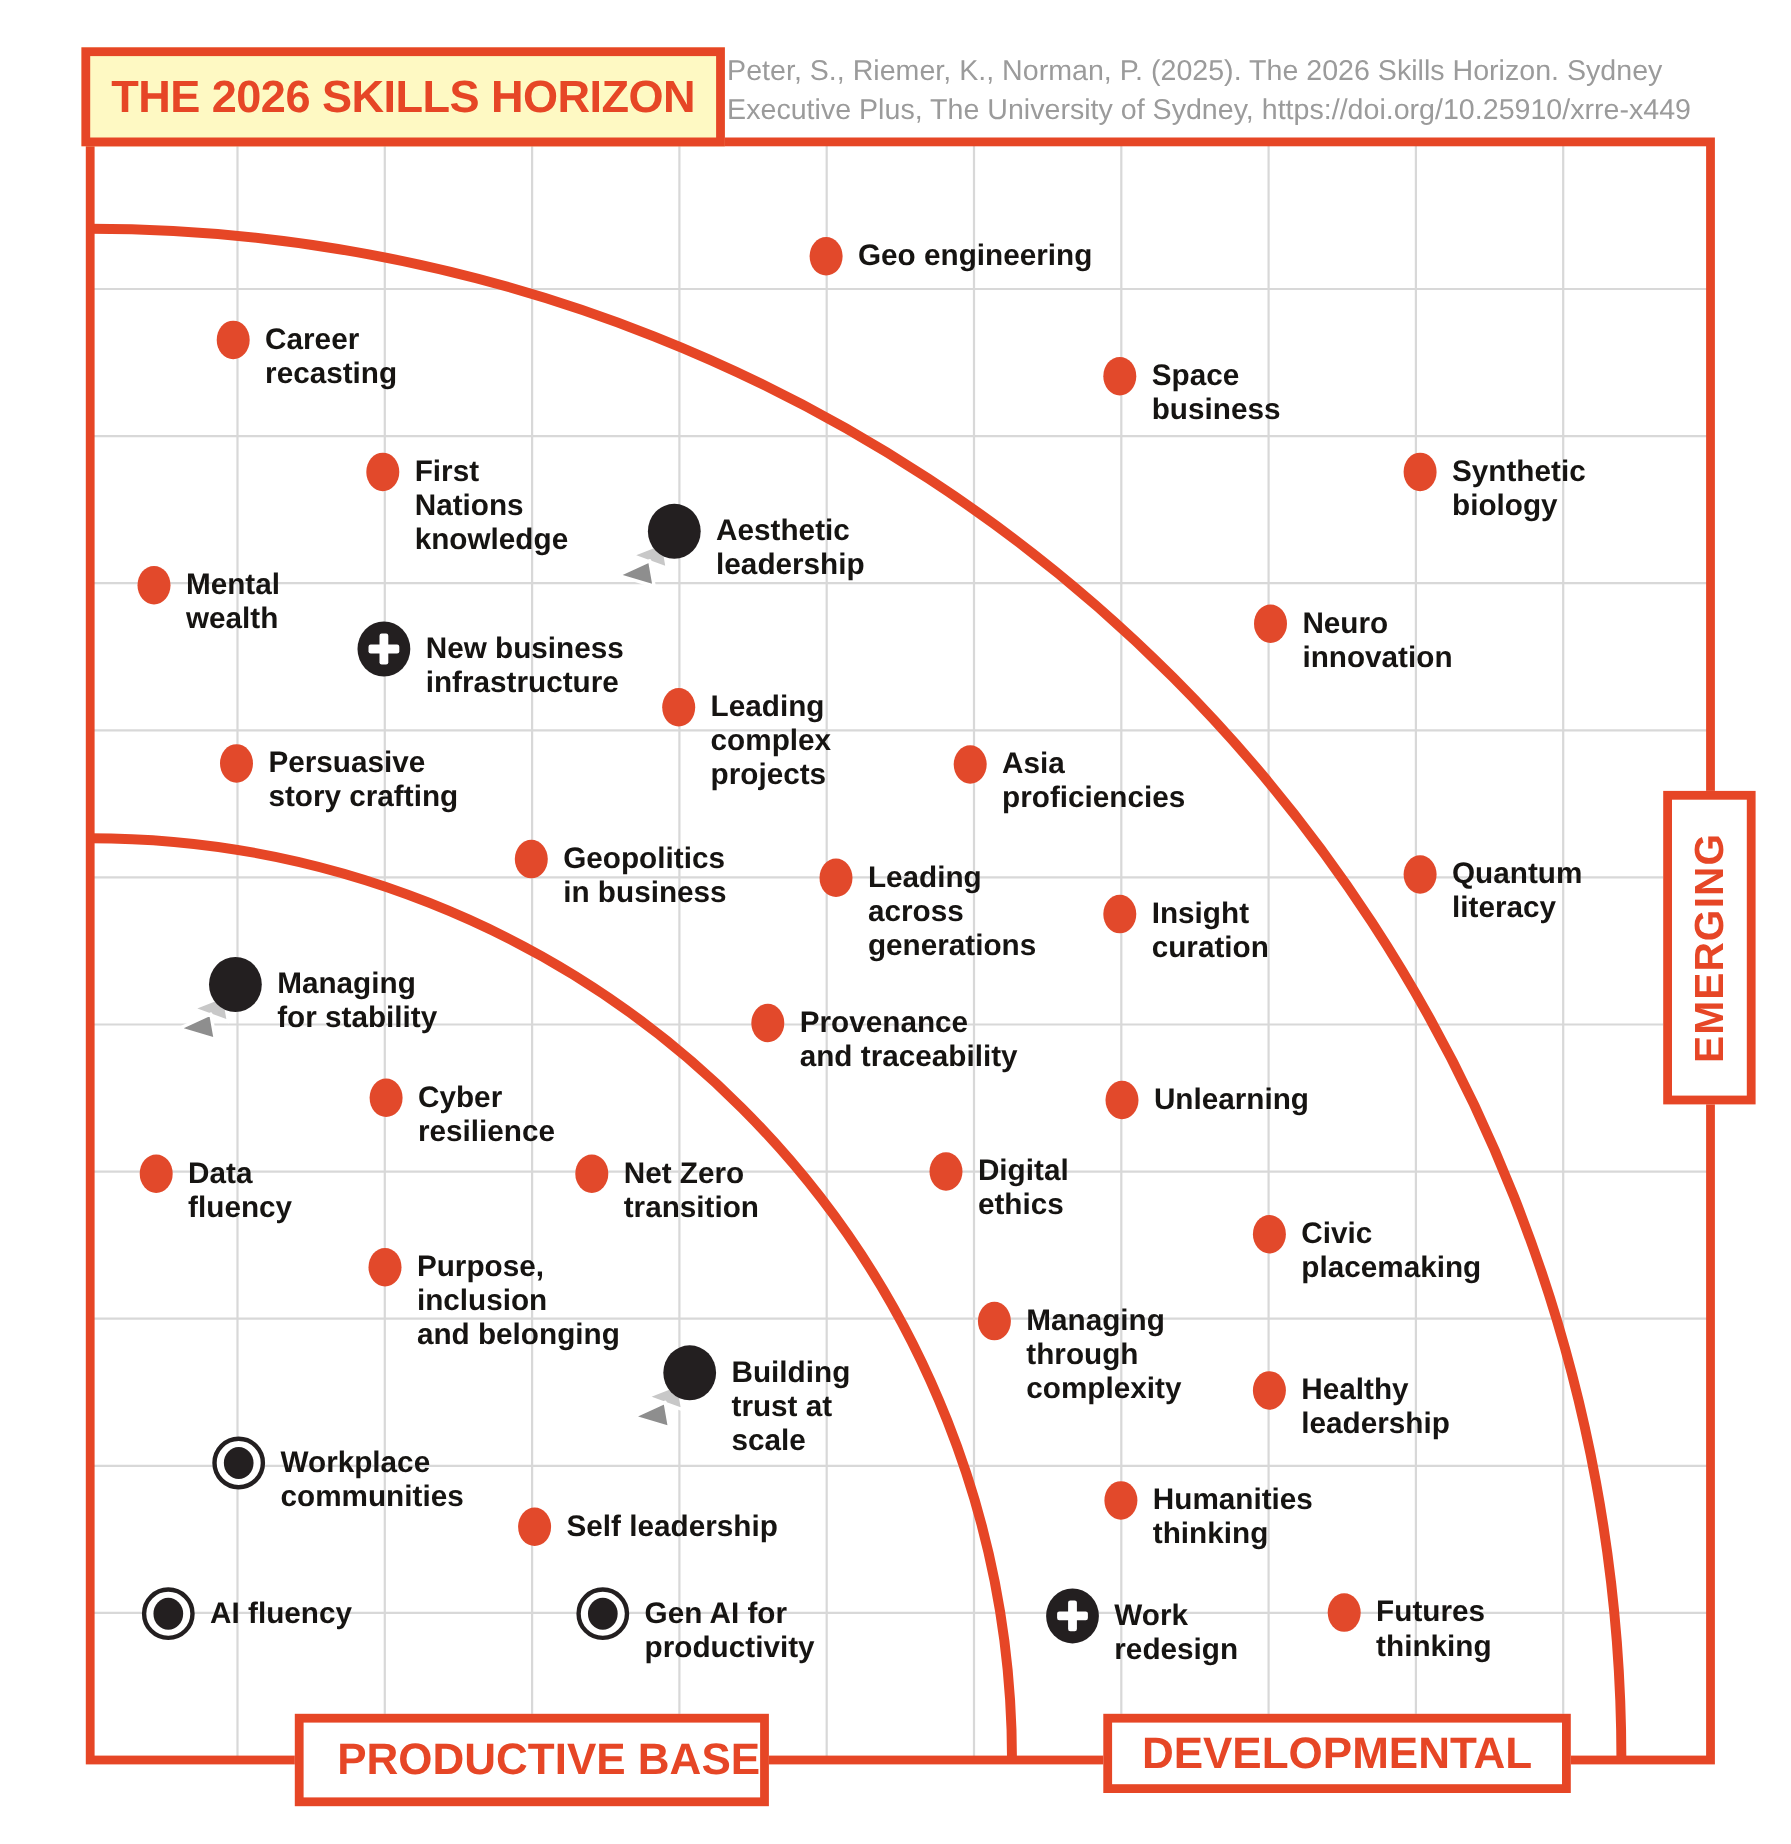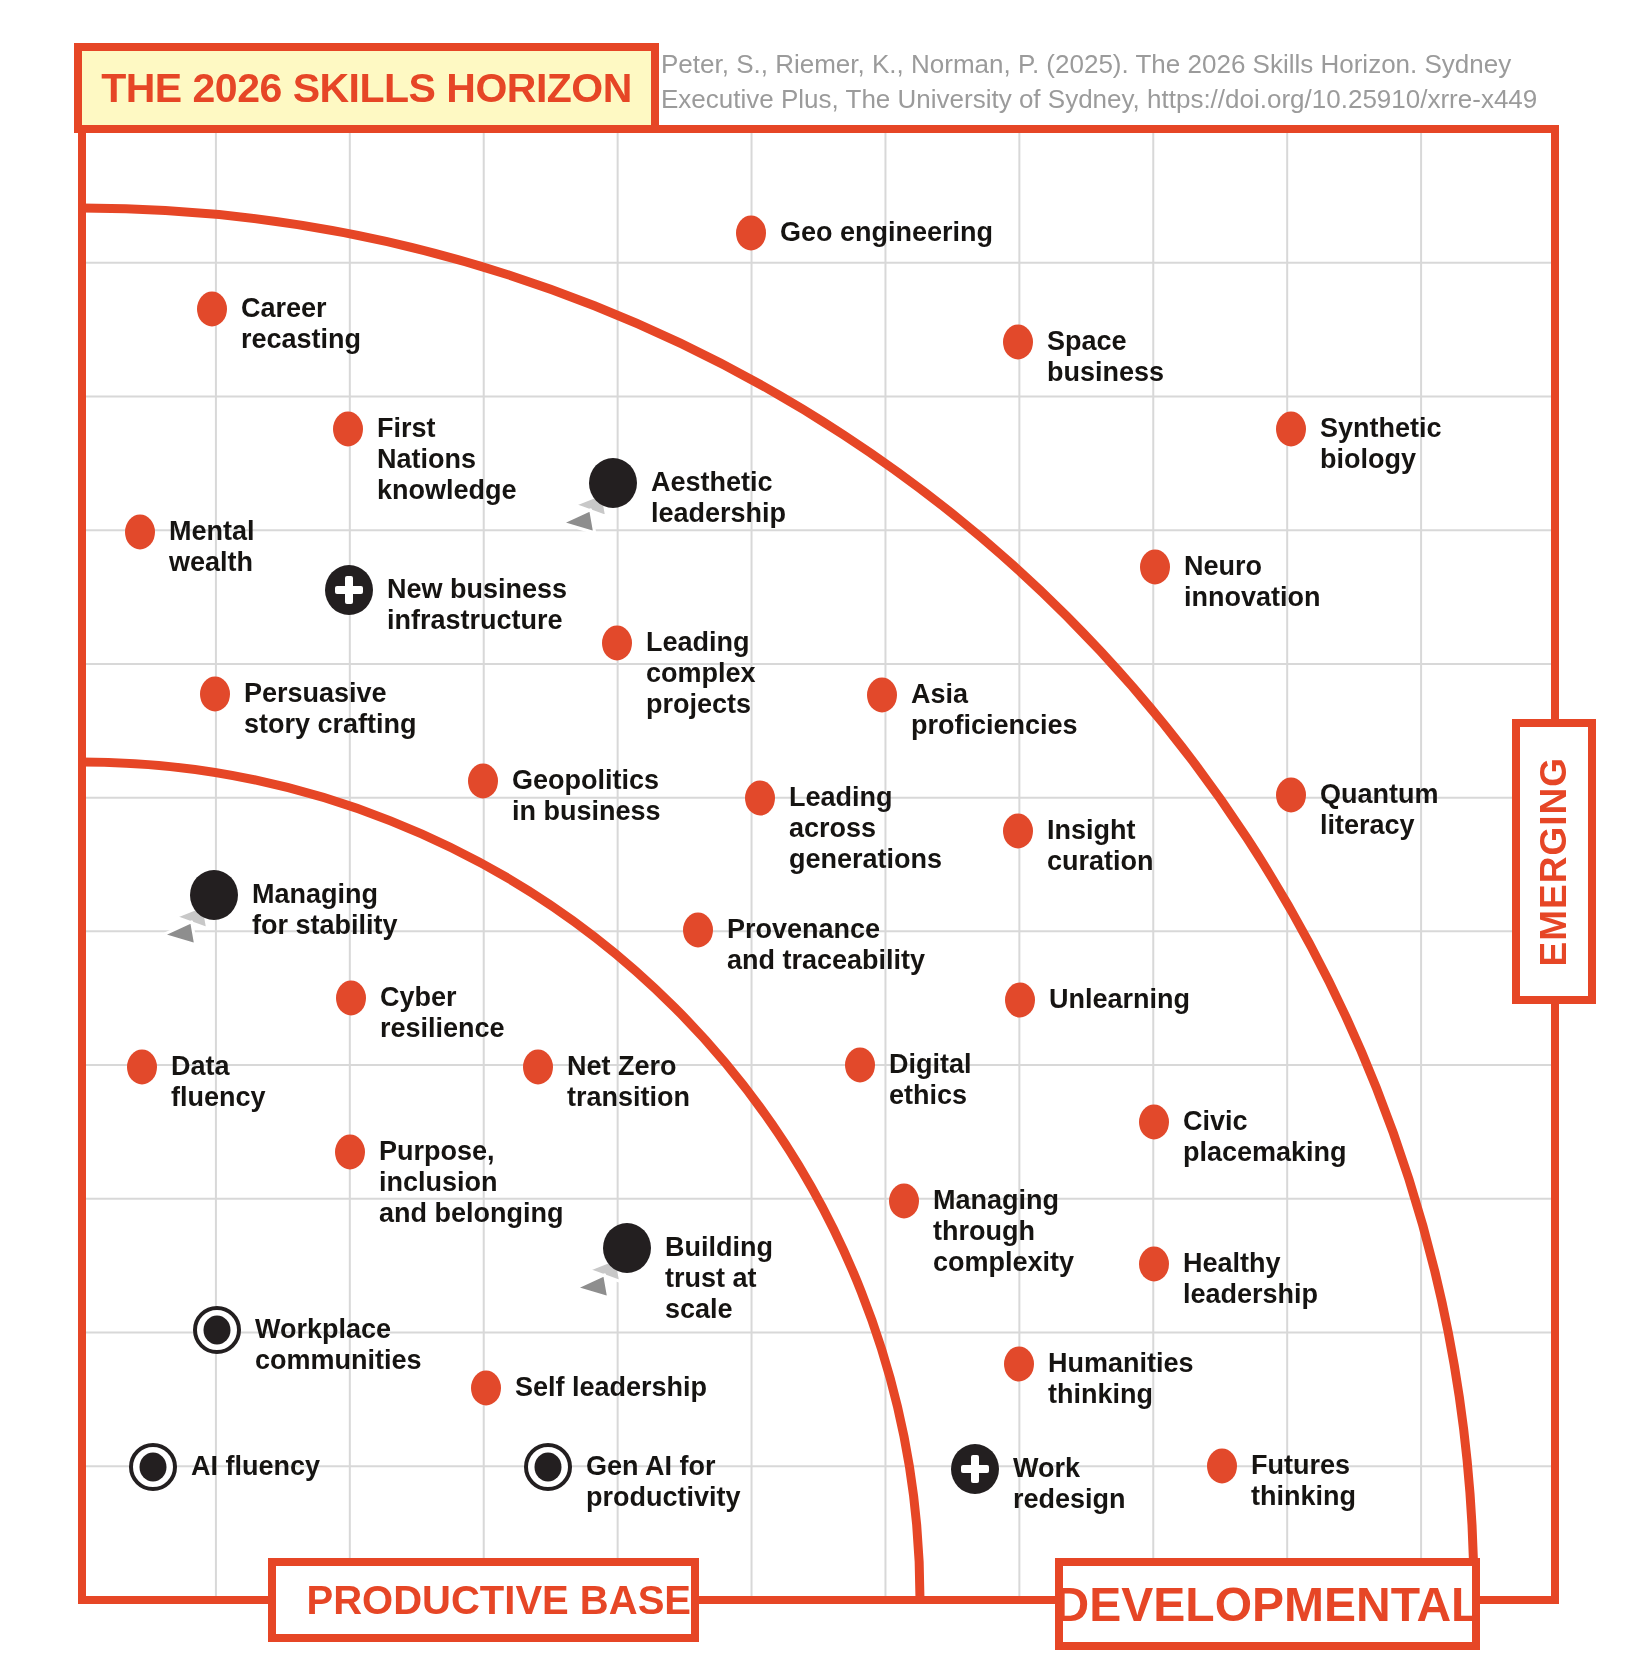--- a/index.html
+++ b/index.html
@@ -23,21 +23,21 @@
     background:#fef9c3;border:8px solid var(--accent);box-sizing:border-box;
     display:flex;align-items:center;justify-content:center;z-index:4;}
   .title-box span{color:var(--accent);font-size:41px;font-weight:bold;letter-spacing:-0.5px;white-space:nowrap;}
 
   .citation{position:absolute;left:661px;top:47px;width:900px;z-index:4;
     color:var(--gray-text);font-size:26px;line-height:35px;white-space:pre-line;}
 
   .zone-box{position:absolute;background:#fff;border:8px solid var(--accent);box-sizing:border-box;
     display:flex;align-items:center;justify-content:center;z-index:4;color:var(--accent);font-weight:bold;}
   .zone-productive{left:268px;top:1558px;width:431px;height:84px;font-size:40px;justify-content:flex-end;}
-  .zone-developmental{left:1055px;top:1558px;width:425px;height:92px;font-size:48px;}
+  .zone-developmental{left:1003px;top:1558px;width:425px;height:72px;font-size:40px;}
   .zone-emerging{left:1512px;top:719px;width:84px;height:285px;font-size:37px;}
   .zone-emerging span{writing-mode:vertical-rl;transform:rotate(180deg);letter-spacing:1px;}
   .zone-box span{white-space:nowrap;}
 
   #points{position:absolute;inset:0;z-index:5;}
   .pt{position:absolute;width:0;height:0;}
   .marker{position:absolute;display:block;}
   .m-red{width:30px;height:35px;border-radius:50%;background:var(--red);transform:translate(-50%,-50%);}
   .m-black{width:48px;height:50px;border-radius:50%;background:var(--black);transform:translate(-50%,-50%);}
   .m-plus{width:48px;height:50px;border-radius:50%;background:var(--black);transform:translate(-50%,-50%);}

